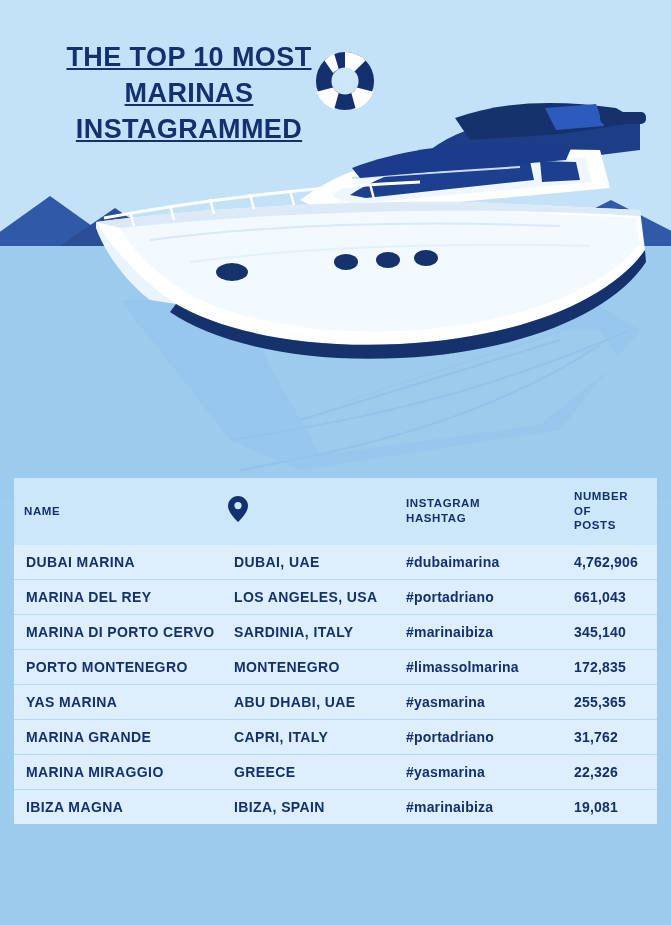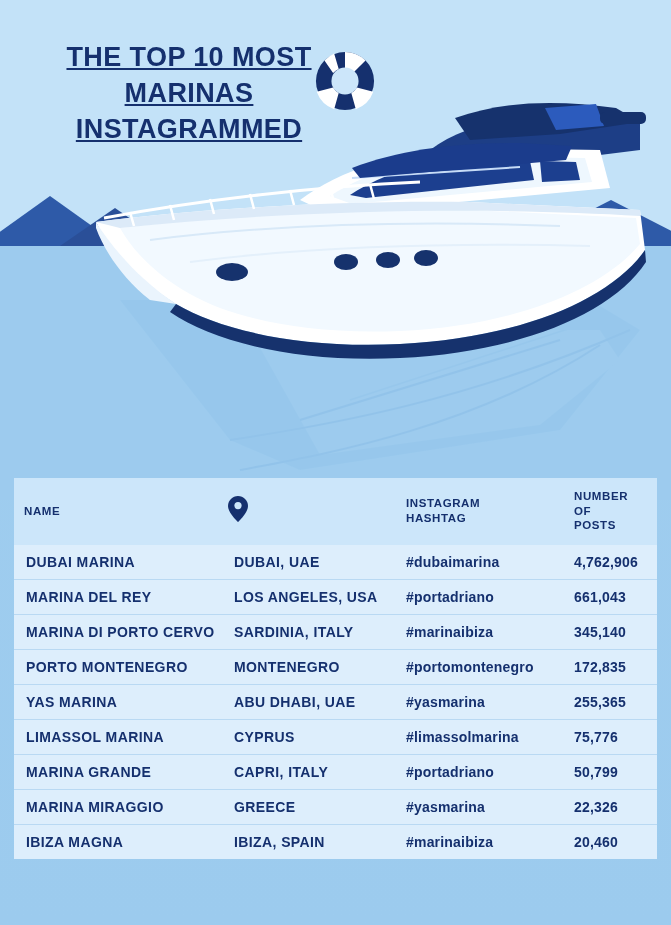--- a/index.html
+++ b/index.html
@@ -240,50 +240,44 @@
         </tr>
         <tr>
           <td class="c0">Marina Di Porto Cervo</td>
           <td class="c1">Sardinia, Italy</td>
           <td class="c2">#marinaibiza</td>
           <td class="c3">345,140</td>
         </tr>
         <tr>
           <td class="c0">Porto Montenegro</td>
           <td class="c1">Montenegro</td>
-          <td class="c2">#portomontenegro</td>
+          <td class="c2">#limassolmarina</td>
           <td class="c3">172,835</td>
         </tr>
         <tr>
           <td class="c0">Yas Marina</td>
           <td class="c1">Abu Dhabi, UAE</td>
           <td class="c2">#yasmarina</td>
           <td class="c3">255,365</td>
         </tr>
         <tr>
-          <td class="c0">Limassol Marina</td>
-          <td class="c1">Cyprus</td>
-          <td class="c2">#limassolmarina</td>
-          <td class="c3">75,776</td>
-        </tr>
-        <tr>
           <td class="c0">Marina Grande</td>
           <td class="c1">Capri, Italy</td>
           <td class="c2">#portadriano</td>
-          <td class="c3">50,799</td>
+          <td class="c3">31,762</td>
         </tr>
         <tr>
           <td class="c0">Marina Miraggio</td>
           <td class="c1">Greece</td>
           <td class="c2">#yasmarina</td>
           <td class="c3">22,326</td>
         </tr>
         <tr>
           <td class="c0">Ibiza Magna</td>
           <td class="c1">Ibiza, Spain</td>
           <td class="c2">#marinaibiza</td>
-          <td class="c3">20,460</td>
+          <td class="c3">19,081</td>
         </tr>
       </tbody>
     </table>
   </div>
 
 </div>
 
 </body></html>

